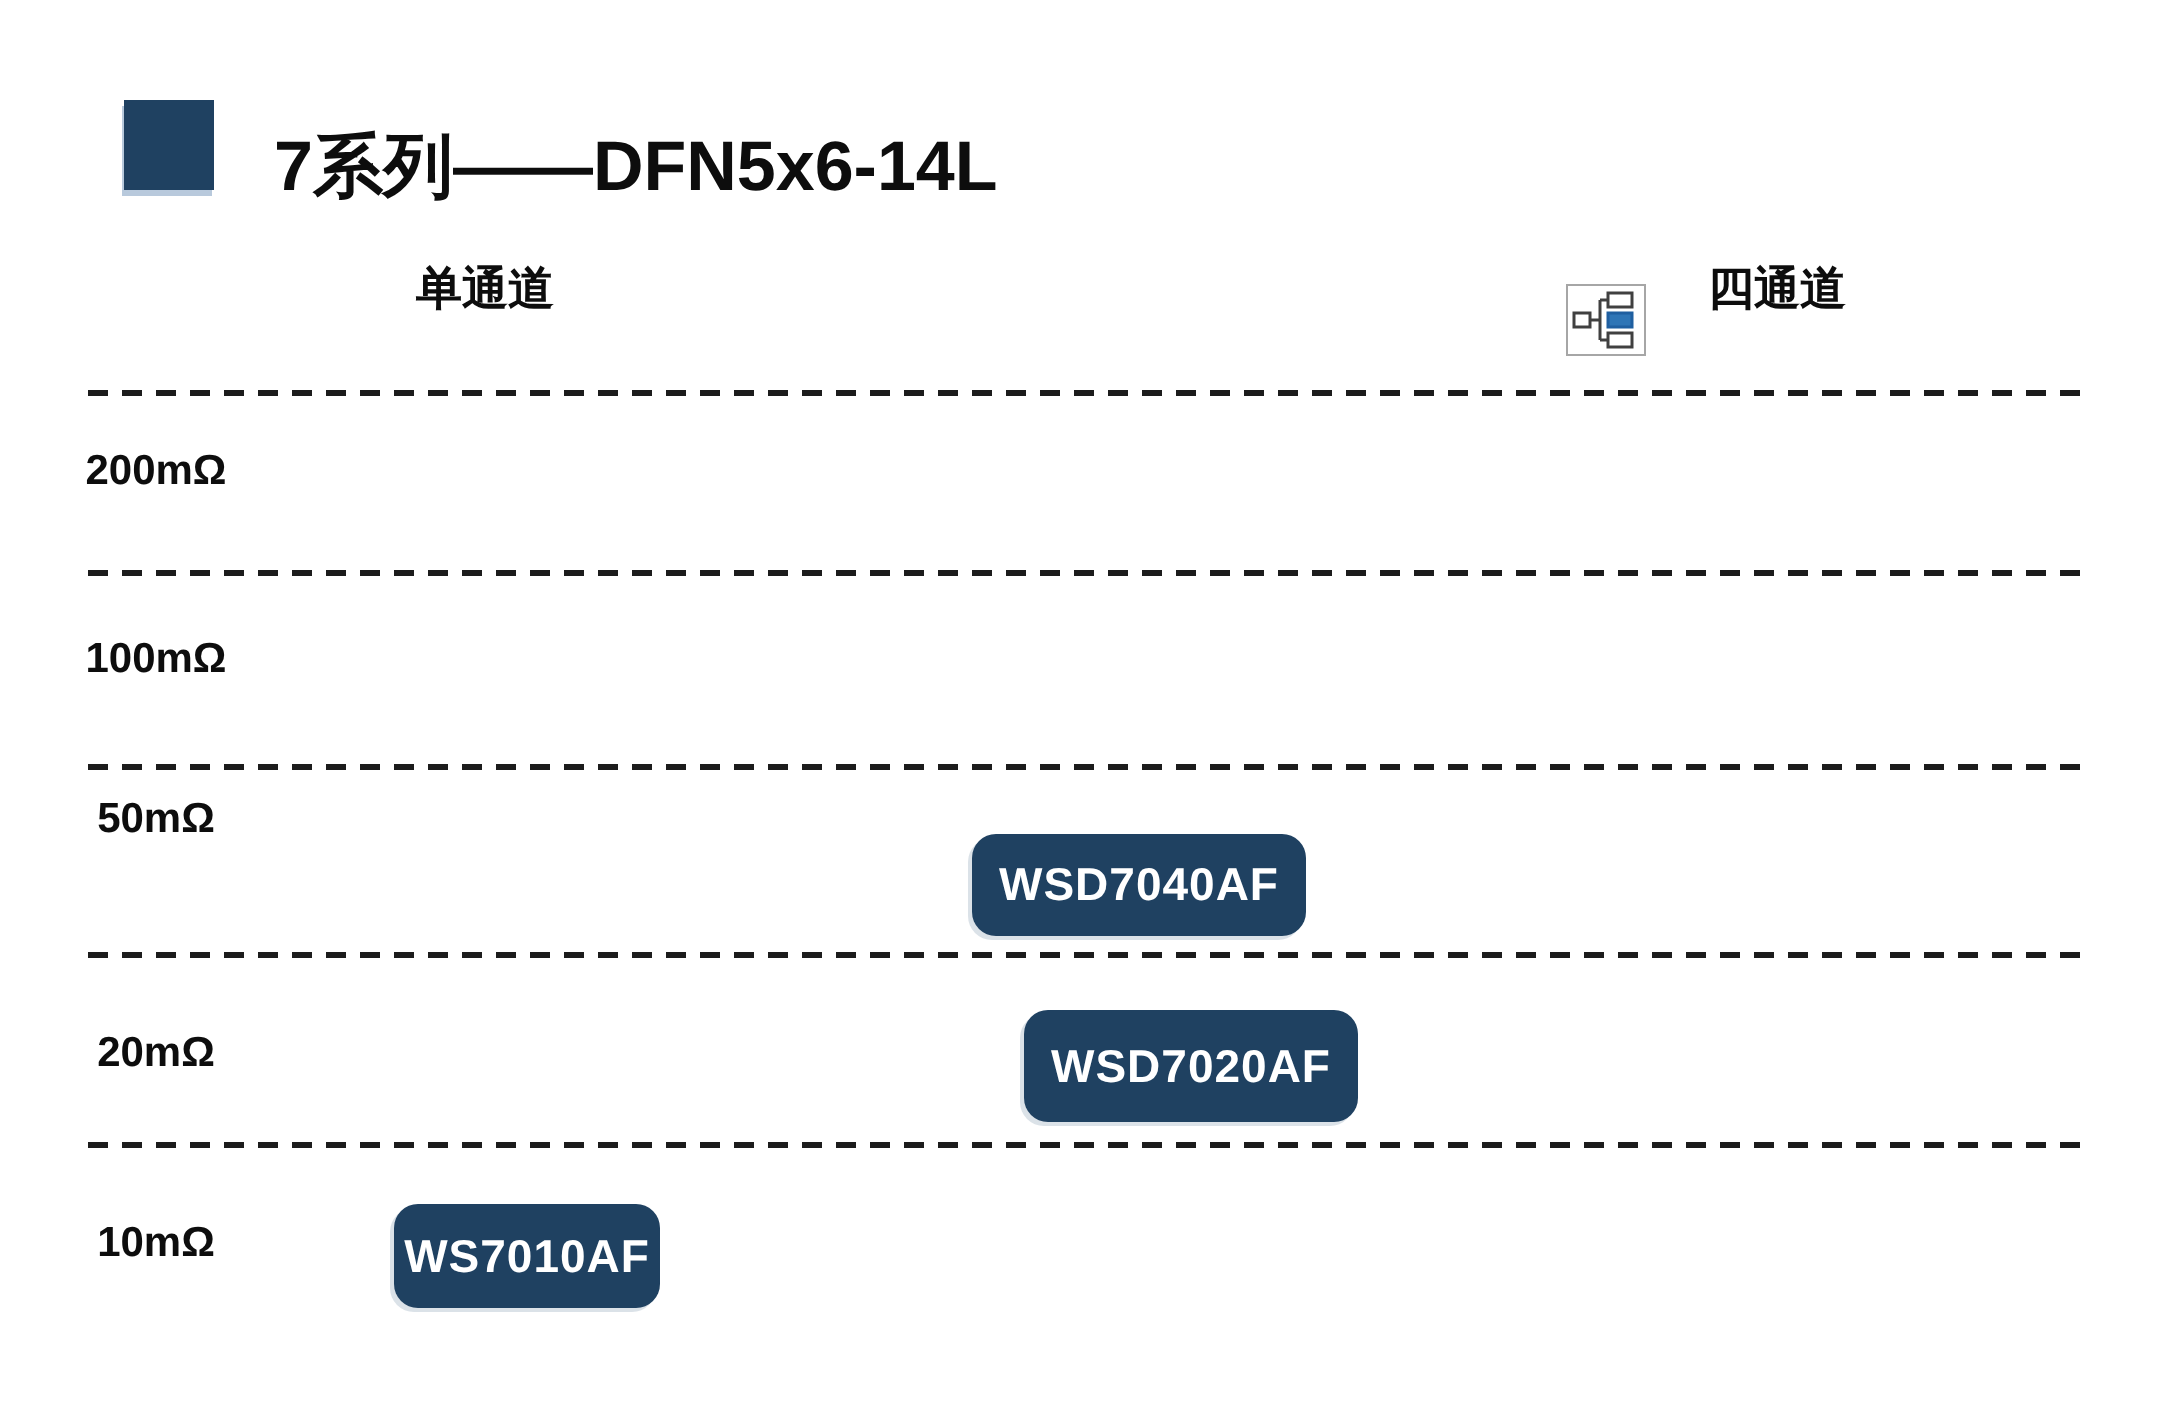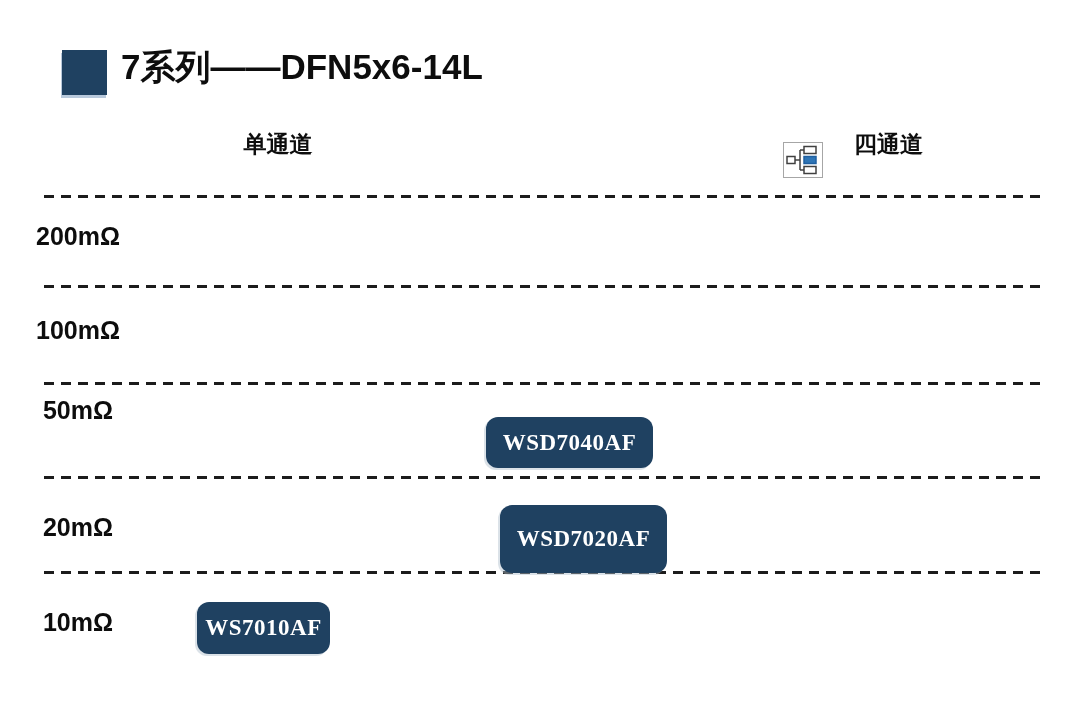--- a/index.html
+++ b/index.html
@@ -23,37 +23,36 @@
   .title-bullet {
     position: absolute;
     left: 62px; top: 50px;
     width: 45px; height: 45px;
     background: var(--navy);
     box-shadow: -1px 3px 0 0 #b8c9dc;
   }
   .page-title {
     position: absolute;
     left: 121px; top: 44px;
-    margin: 0;
+    margin: 16px;
     font-size: 35px;
     font-weight: bold;
     color: #0d0d0d;
     letter-spacing: 0px;
     white-space: nowrap;
   }
   
   .col-header {
     position: absolute;
     top: 130px;
     height: 28px;
     line-height: 28px;
     font-size: 23px;
     font-weight: bold;
     color: #0d0d0d;
-    text-align: center;
     white-space: nowrap;
   }
   .col-single { left: 208px; width: 140px; }
   .col-dual   { left: 502px; width: 140px; }
   .col-quad   { left: 833px; width: 90px; text-align: right; }
   .org-icon {
     position: absolute;
     left: 783px; top: 142px;
     width: 40px; height: 36px;
   }
@@ -67,41 +66,40 @@
       #1c1c1c 0px, #1c1c1c 10px,
       transparent 10px, transparent 17px);
   }
   
   .row-label {
     position: absolute;
     left: 28px;
     width: 100px;
     height: 30px;
     line-height: 30px;
-    font-size: 25px;
+    font-size: 21px;
     font-weight: bold;
     color: #0d0d0d;
     text-align: center;
     white-space: nowrap;
   }
   
   .chip {
     position: absolute;
     background: var(--navy);
     border-radius: 12px;
     color: #ffffff;
     font-size: 23px;
     font-weight: bold;
     display: flex;
     align-items: center;
     justify-content: center;
     letter-spacing: 0.5px;
     box-shadow: -2px 2px 0 rgba(176, 190, 205, 0.45);
     white-space: nowrap;
-    font-family: Liberation Serif, serif;
   }
 </style>
 </head>
 <body>
 
 <div id="slide">
 
   <div class="title-bullet"></div>
   <h1 class="page-title">7系列——DFN5x6-14L</h1>
 
@@ -127,16 +125,16 @@
   <div class="dash-line" style="top:476px"></div>
   <div class="dash-line" style="top:571px"></div>
 
   <div class="row-label" style="top:221px">200mΩ</div>
   <div class="row-label" style="top:315px">100mΩ</div>
   <div class="row-label" style="top:395px">50mΩ</div>
   <div class="row-label" style="top:512px">20mΩ</div>
   <div class="row-label" style="top:607px">10mΩ</div>
 
   <div class="chip" style="left:486px; top:417px; width:167px; height:51px">WSD7040AF</div>
-  <div class="chip" style="left:500px; top:505px; width:167px; height:68px">WSD7020AF</div>
+  <div class="chip" style="left:512px; top:505px; width:167px; height:56px">WSD7020AF</div>
   <div class="chip" style="left:197px; top:602px; width:133px; height:52px">WS7010AF</div>
 
 </div>
 
 </body></html>

